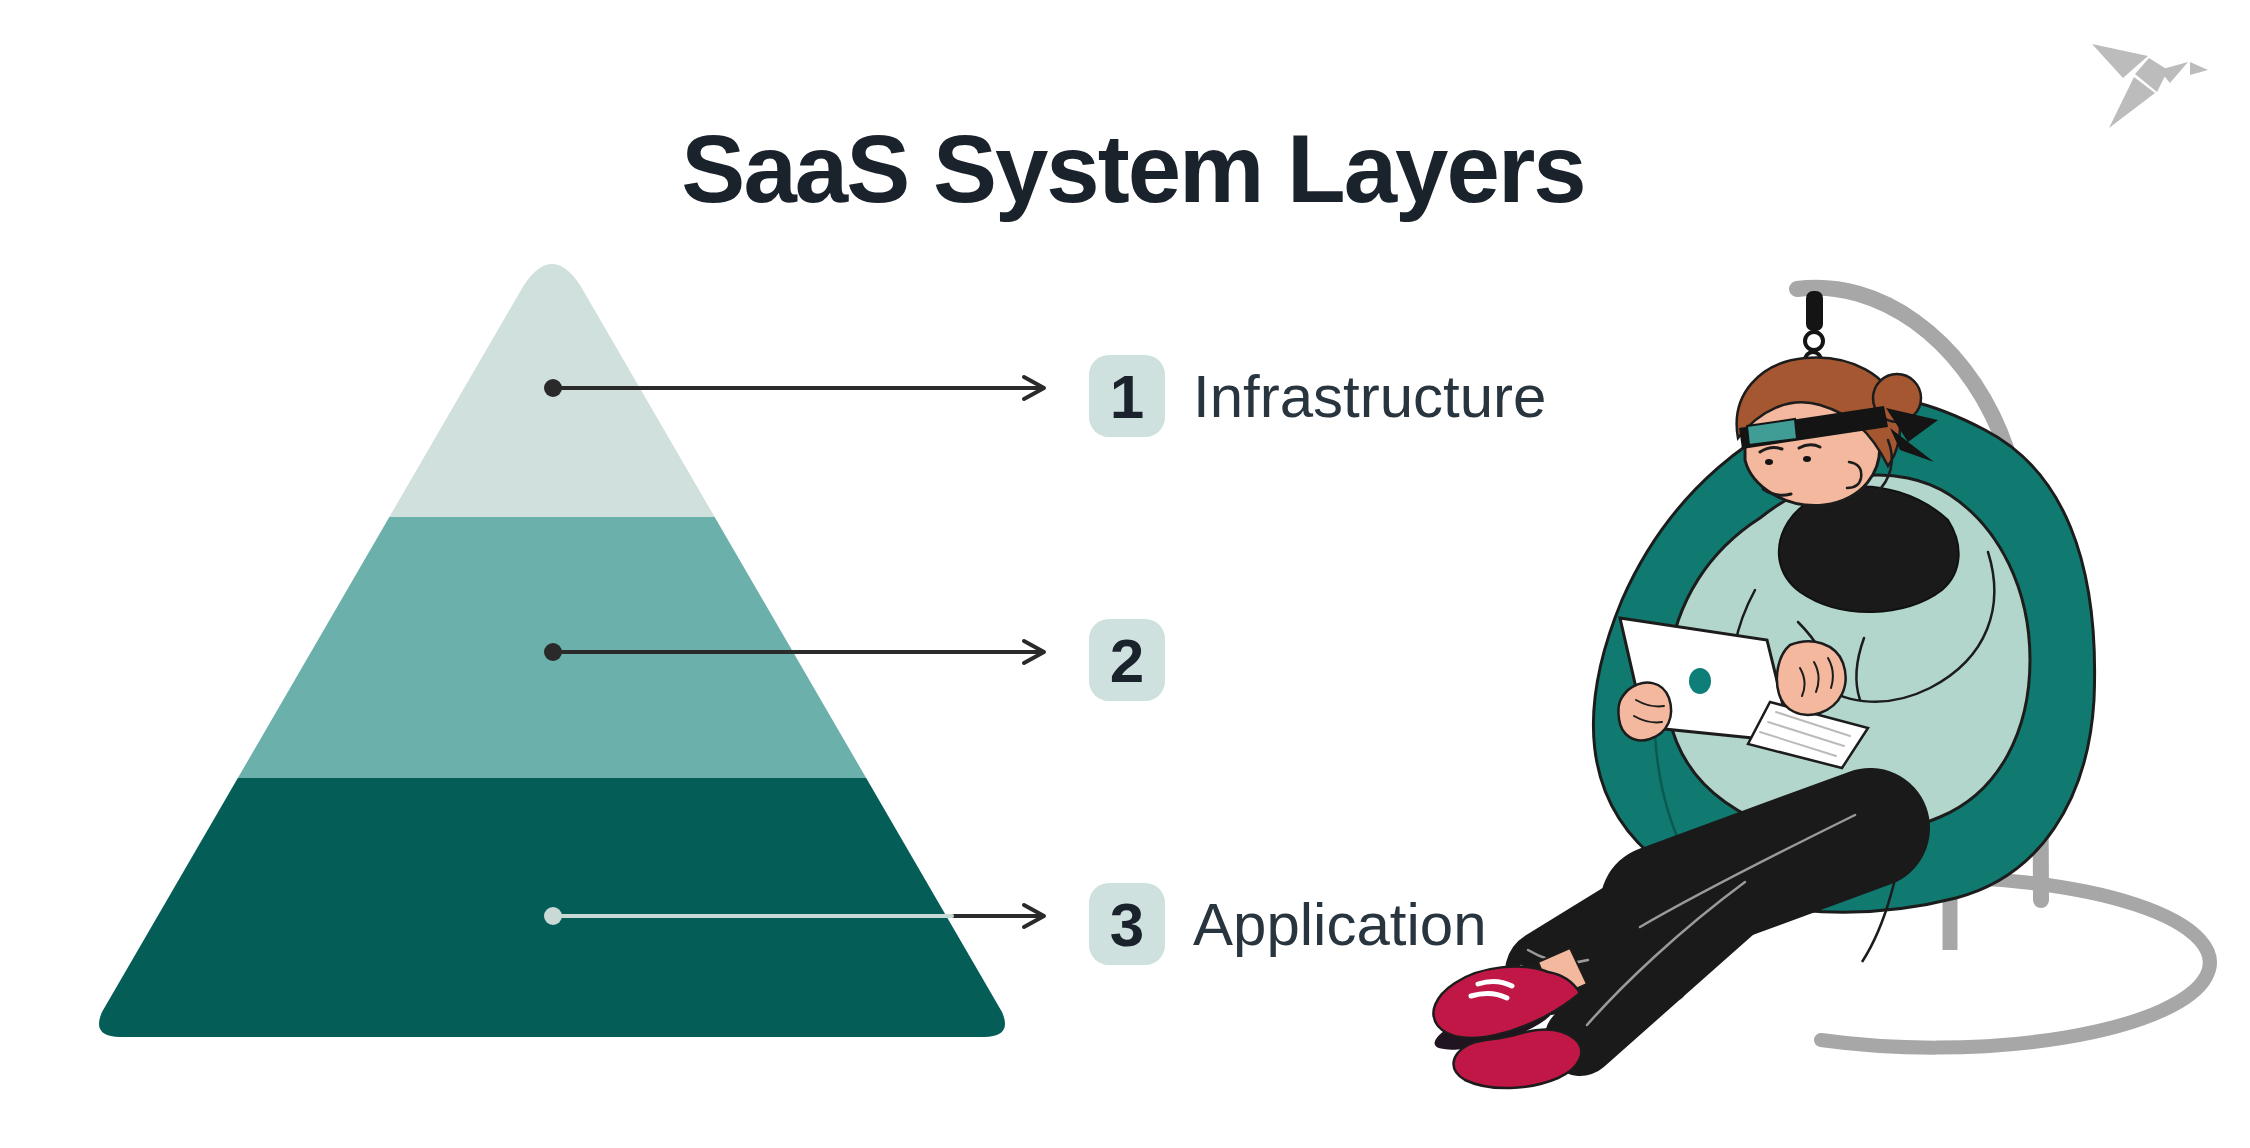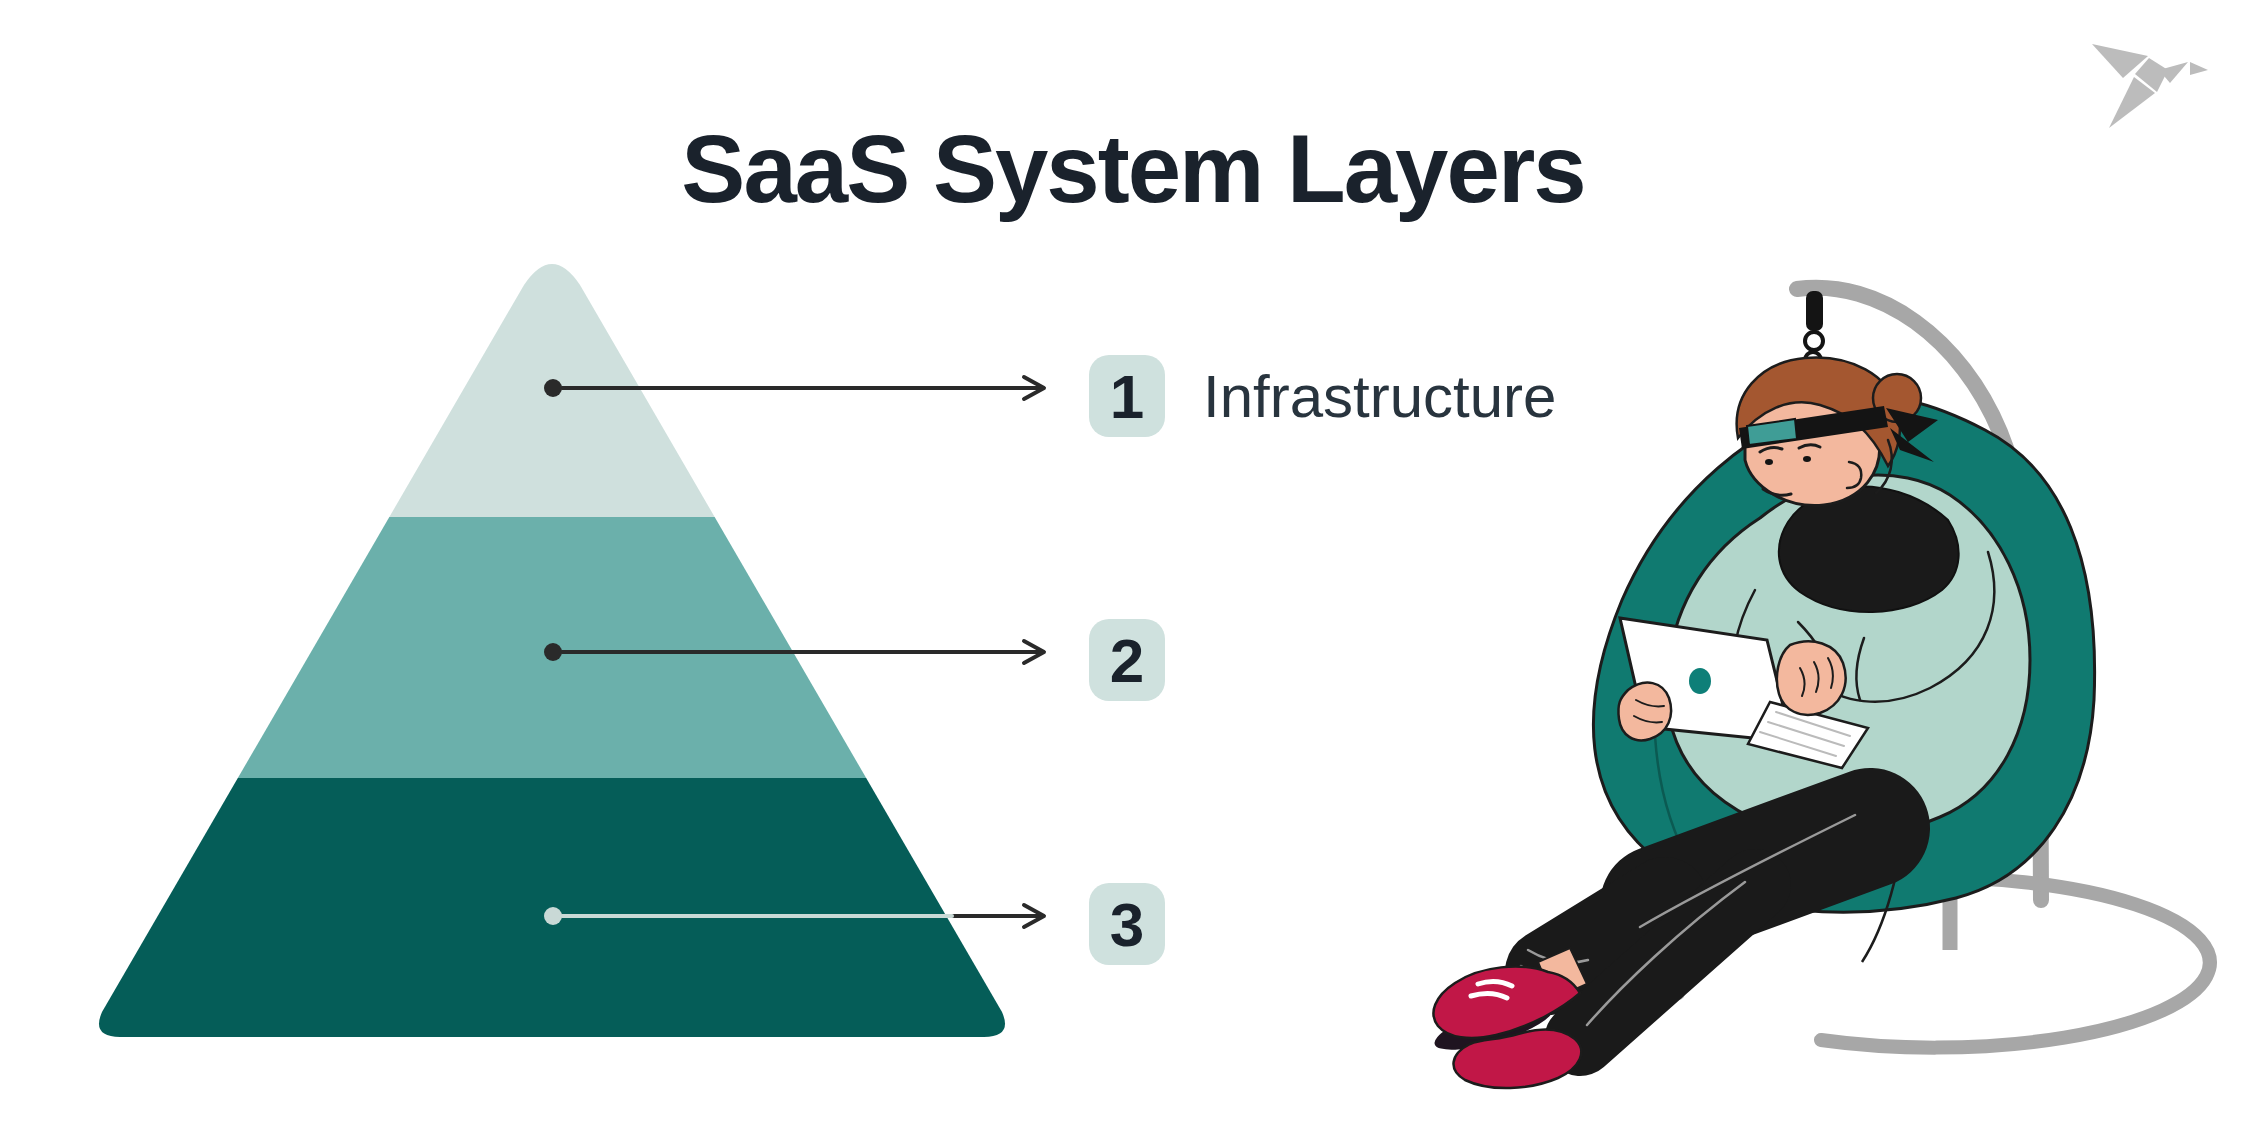--- a/index.html
+++ b/index.html
@@ -6,21 +6,21 @@
   .canvas{position:relative;width:2250px;height:1148px;background:#ffffff;overflow:hidden;
           font-family:"Liberation Sans",sans-serif;}
   .layer-svg{position:absolute;left:0;top:0;width:2250px;height:1148px;}
   .title{position:absolute;left:16px;right:0;top:50px;text-align:center;
          font-size:96px;font-weight:800;letter-spacing:-2px;color:#1a222c;}
   .row{position:absolute;left:1089px;display:flex;align-items:center;height:82px;}
   .row1{top:355px;} .row2{top:619px;} .row3{top:883px;}
   .badge{width:76px;height:82px;border-radius:20px;background:#cfe1de;
          display:flex;align-items:center;justify-content:center;
          font-size:62px;font-weight:700;color:#1a222c;}
-  .row-label{margin-left:38px;font-size:60px;color:#28343e;white-space:nowrap;}
+  .row-label{margin-left:28px;font-size:60px;color:#28343e;white-space:nowrap;}
 </style>
 </head>
 <body>
 
 <div class="canvas">
 
   <svg class="layer-svg" viewBox="0 0 2250 1148">
     <defs>
       <clipPath id="pyr-clip">
         <path d="M 524,285 Q 552,243 580,285 L 1002,1012 Q 1013,1037 984,1037 L 120,1037 Q 91,1037 102,1012 Z"></path>
@@ -51,20 +51,21 @@
 
   <div class="row row1">
     <div class="badge">1</div>
     <div class="row-label">Infrastructure</div>
   </div>
   <div class="row row2">
     <div class="badge">2</div>
   </div>
   <div class="row row3">
     <div class="badge">3</div>
+    <div class="row-label">Application</div>
   </div>
 
   <svg class="layer-svg" viewBox="0 0 2250 1148">
 
     <g stroke="#a7a7a7">
       <path d="M 1797,289 C 1880,278 1962,340 2000,432 C 2028,500 2038,600 2040,700 L 2041,900" fill="none" stroke-width="16" stroke-linecap="round"></path>
       <path d="M 1821,1040 A 275 85 0 1 0 1678,993" fill="none" stroke-width="14" stroke-linecap="round"></path>
       <line x1="1950" y1="880" x2="1950" y2="950" stroke-width="15"></line>
     </g>
 

